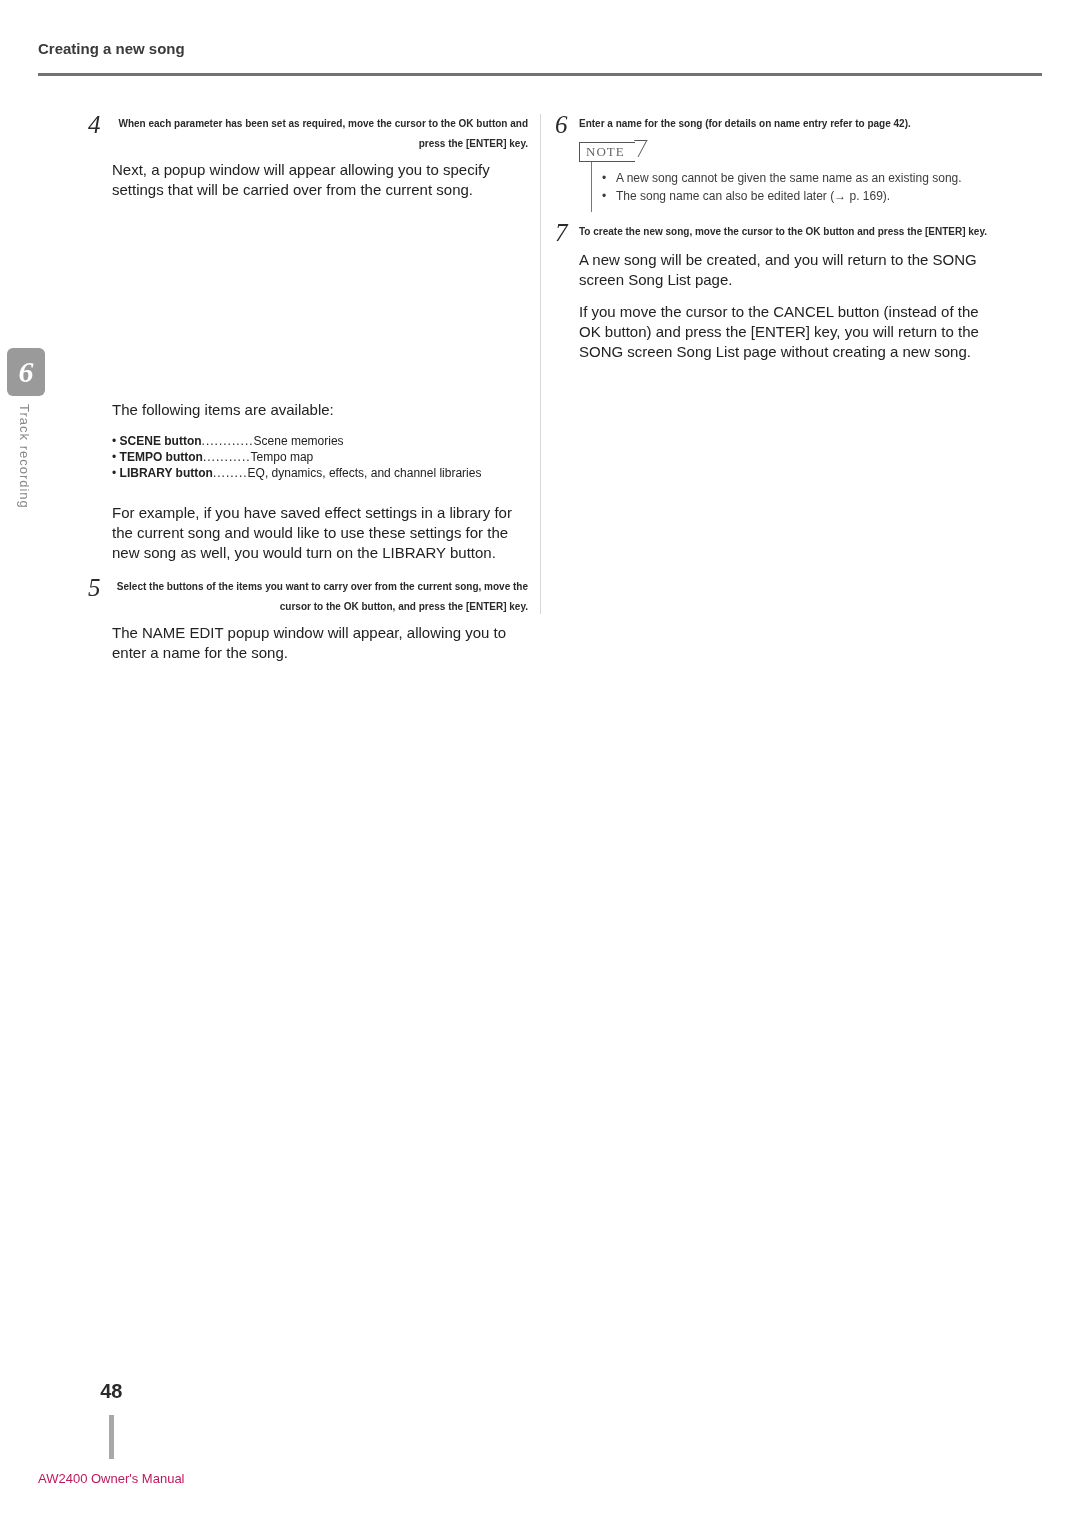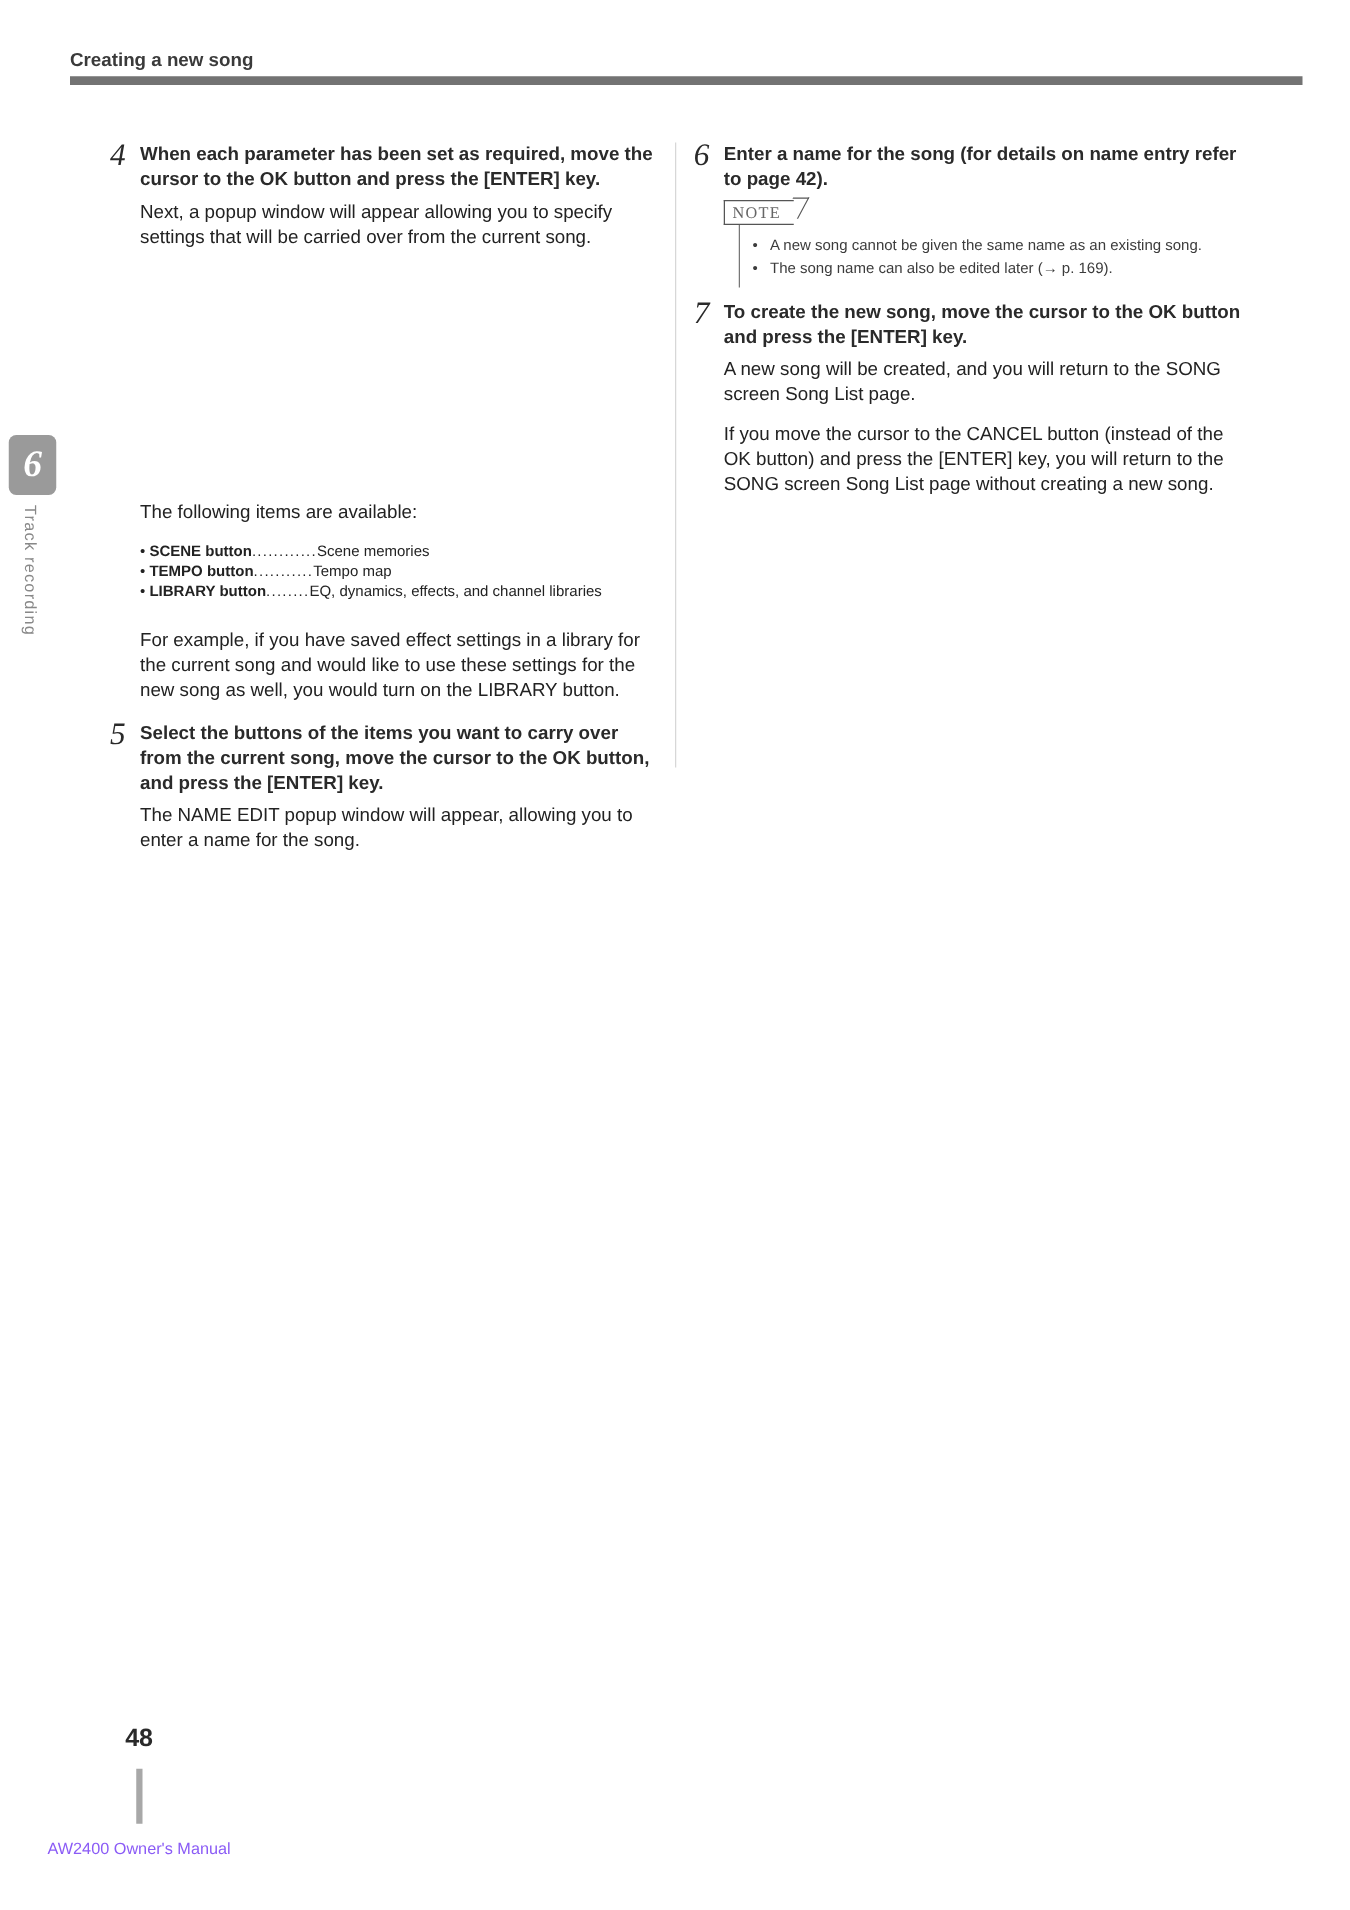--- a/index.html
+++ b/index.html
@@ -1,45 +1,45 @@
 <!DOCTYPE html>
 <html><head>
 <meta charset="utf-8">
 <style>
   * { box-sizing: border-box; margin: 0; padding: 0; }
   html, body { width: 1080px; height: 1528px; background: #fff; font-family: Arial, Helvetica, sans-serif; color: #222; }
   .page { position: relative; width: 1080px; height: 1528px; }
-  .header-bar { position: absolute; top: 40px; left: 56px; right: 38px; border-bottom: 7px solid #737373; padding-bottom: 4px; }
+  .header-bar { position: absolute; top: 40px; left: 38px; right: 38px; border-bottom: 3px solid #737373; padding-bottom: 16px; }
   .header-title { font-size: 15px; font-weight: bold; color: #3a3a3a; }
   .side-tab { position: absolute; left: 7px; top: 348px; width: 38px; }
   .side-badge { width: 38px; height: 48px; background: #9a9a9a; border-radius: 6px; color: #fff; font-size: 30px; font-style: italic; font-weight: bold; display: flex; align-items: center; justify-content: center; font-family: Georgia, 'Times New Roman', serif; }
   .side-label { writing-mode: vertical-rl; color: #888; font-size: 13px; letter-spacing: 1px; margin-top: 8px; margin-left: 10px; }
   .col-left { position: absolute; left: 88px; top: 114px; width: 440px; }
   .col-right { position: absolute; left: 555px; top: 114px; width: 445px; }
   .divider { position: absolute; left: 540px; top: 114px; width: 0; height: 500px; border-left: 1px solid #d7d7d7; }
   .step { display: flex; gap: 6px; margin-bottom: 6px; }
   .step-num { font-family: Georgia, 'Times New Roman', serif; font-style: italic; font-size: 25px; line-height: 22px; color: #2a2a2a; min-width: 18px; }
-  .step-head { font-size: 15px; font-weight: bold; line-height: 20px; color: #2a2a2a; }
+  .step-head { font-size: 10px; font-weight: bold; line-height: 20px; color: #2a2a2a; text-align: right; }
   .step-body { font-size: 15px; line-height: 20px; margin-left: 24px; margin-bottom: 16px; }
   .step-body-right { font-size: 15px; line-height: 20px; margin-left: 24px; margin-bottom: 12px; }
   .items-list { margin-left: 24px; margin-bottom: 23px; font-size: 12px; }
   .items-list .row { margin: 2px 0; }
   .items-list .lab { font-weight: bold; }
   .items-list .dots { letter-spacing: 1px; }
   .para { font-size: 15px; line-height: 20px; margin-left: 24px; margin-bottom: 14px; }
   .gap-top { margin-top: 200px; }
   .note-label { display: inline-block; border: 1px solid #555; border-right: none; border-top-right-radius: 0; padding: 1px 10px 1px 6px; font-size: 13px; letter-spacing: 1px; color: #666; margin-left: 24px; position: relative; font-family: Liberation Serif, serif; }
   .note-label::after { content: ""; position: absolute; right: -8px; top: -3px; width: 12px; height: 16px; border-right: 1px solid #555; border-top: 1px solid #555; transform: skewX(-28deg); }
   .note-list { border-left: 1px solid #777; margin-left: 36px; padding: 6px 0 6px 10px; font-size: 12px; color: #3c3c3c; }
   .note-list .ni { display: flex; gap: 6px; margin: 2px 0; line-height: 16px; }
   .note-list .dot { min-width: 8px; }
   .footer { position: absolute; left: 38px; bottom: 42px; display: flex; align-items: center; gap: 12px; flex-direction: column; }
   .footer-num { font-size: 20px; font-weight: bold; color: #2a2a2a; }
   .footer-bar { width: 5px; height: 44px; background: #a8a8a8; }
-  .footer-text { font-size: 13px; color: #8b5cf6; }
+  .footer-text { font-size: 13px; color: #be185d; }
 </style>
 </head>
 <body>
 
 <div class="page">
 
   <div class="header-bar">
     <div class="header-title">Creating a new song</div>
   </div>
 

